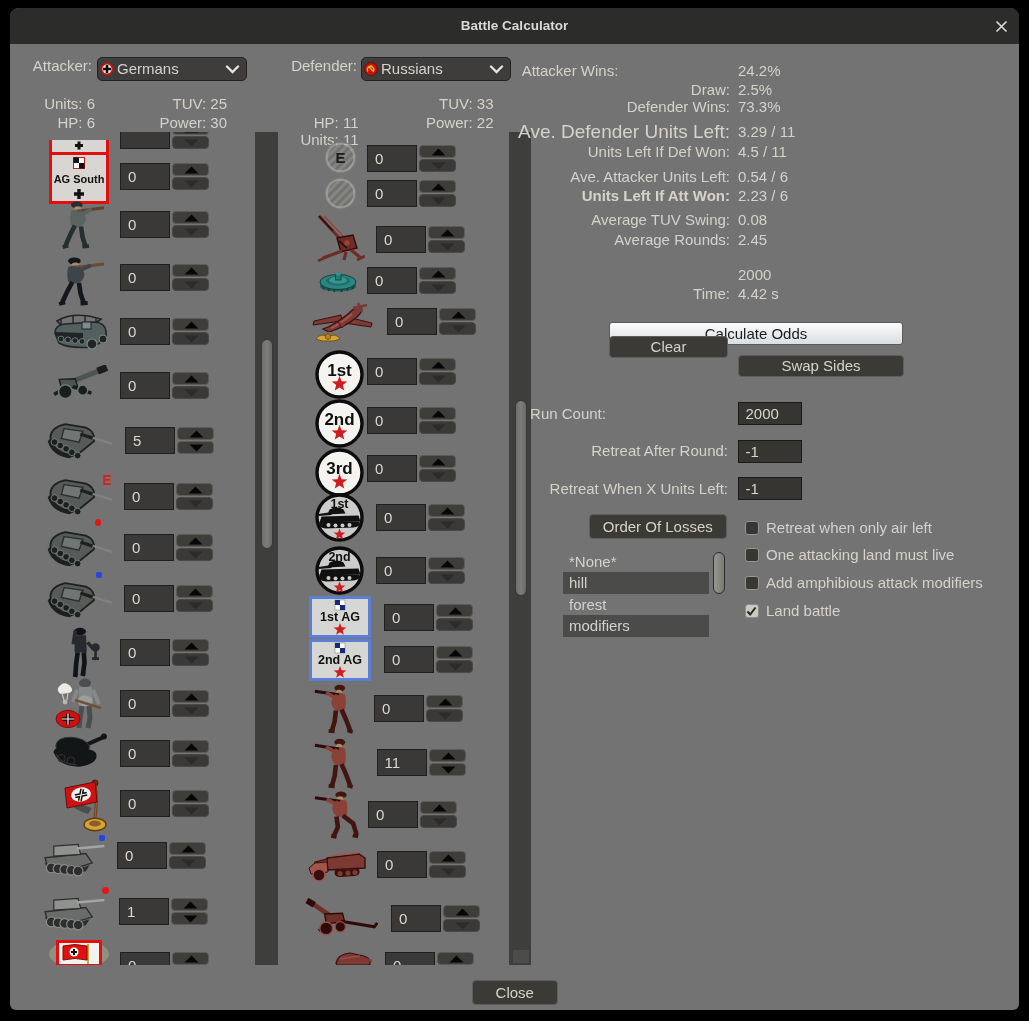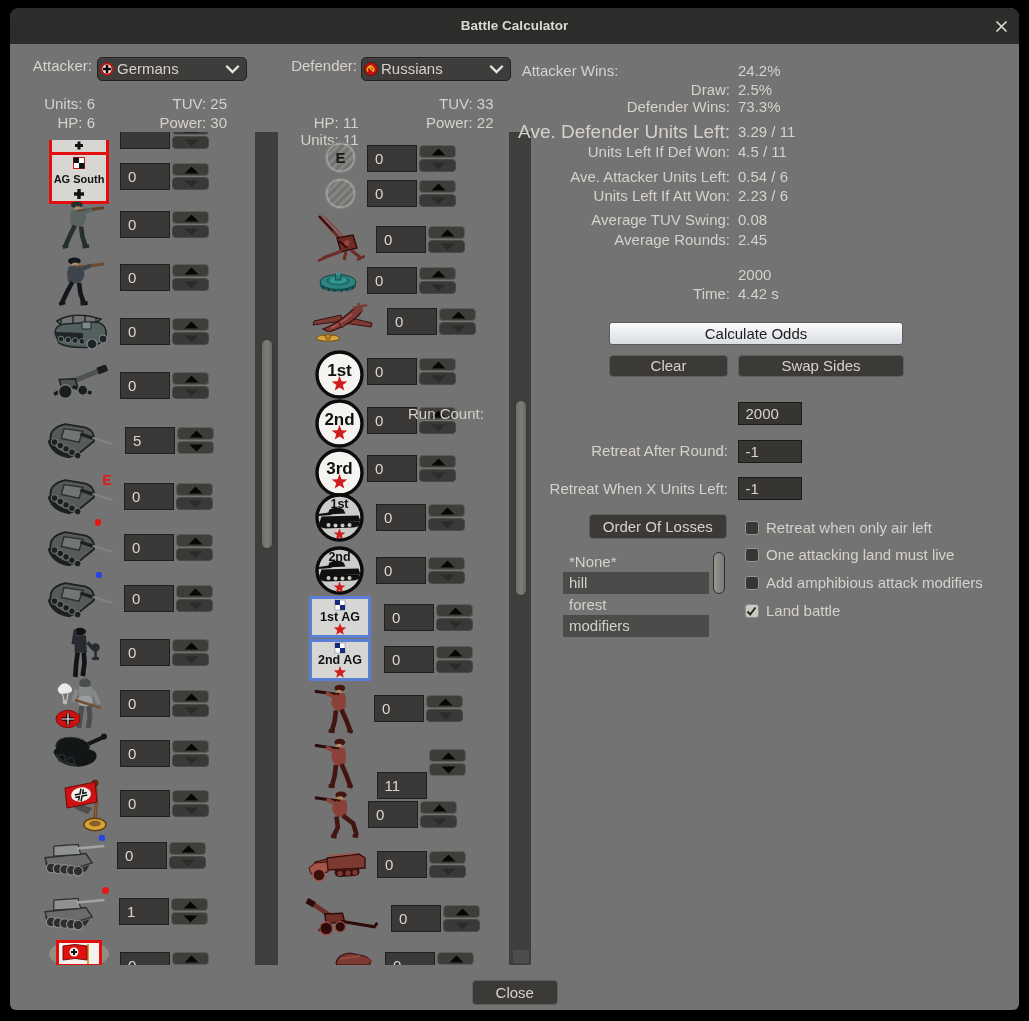--- a/index.html
+++ b/index.html
@@ -688,21 +688,21 @@
             <ellipse cx="18.06" cy="9.36" rx="3.225" ry="2.6" fill="#ab8a66"></ellipse>
             <path d="M12.040000000000001 11.44 Q18.06 8.84 23.650000000000002 10.92 L25.8 19.76 Q24.080000000000002 27.04 19.78 28.6 L12.040000000000001 27.04 Q10.32 18.72 12.040000000000001 11.44 Z" fill="#8a4138"></path>
             <path d="M18.06 11.96 L42.14 8.32" stroke="#2a0d0a" stroke-width="3"></path>
             <path d="M20.64 15.6 L30.959999999999997 9.88" stroke="#8a4138" stroke-width="3.8"></path>
             <path d="M15.479999999999999 15.6 L22.36 13.0" stroke="#8a4138" stroke-width="3.6"></path>
             <path d="M15.479999999999999 27.04 L10.75 37.96 L6.88 48.36" stroke="#431511" stroke-width="4.6" fill="none"></path>
             <path d="M21.07 28.080000000000002 L22.36 39.0 L24.939999999999998 48.36" stroke="#431511" stroke-width="4.6" fill="none"></path>
             <path d="M4.3 49.92 L9.46 48.36 M22.36 49.4 L28.380000000000003 48.879999999999995" stroke="#431511" stroke-width="3.8"></path>
           </g>
         </svg>
-        <div style="position:absolute;left:366.5px;top:741.1px;width:50px;height:27px;background:#3a3937;border:1px solid #1f1f1e;box-sizing:border-box;font-size:15px;color:#dcd8d1;line-height:25px;padding-left:7px;margin-top:23px;">11</div>
+        <div style="position:absolute;left:366.5px;top:741.1px;width:50px;height:27px;background:#3a3937;border:1px solid #1f1f1e;box-sizing:border-box;font-size:15px;color:#dcd8d1;line-height:25px;padding-left:7px;">11</div>
         <div style="position:absolute;left:418.5px;top:741.1px;width:37px;height:13px;background:#3e3d3a;border:1px solid #5c5b57;box-sizing:border-box;border-radius:4px;">
           <svg width="37" height="13" style="position:absolute;left:0;top:0">
             <path d="M18.5 2.5 L25.5 9.5 L11.5 9.5 Z" fill="#060606"></path>
           </svg>
         </div>
         <div style="position:absolute;left:418.5px;top:755.1px;width:37px;height:13px;background:#3e3d3a;border:1px solid #5c5b57;box-sizing:border-box;border-radius:4px;">
           <svg width="37" height="13" style="position:absolute;left:0;top:0">
             <path d="M18.5 9.5 L25.5 2.5 L11.5 2.5 Z" fill="#060606"></path>
           </svg>
         </div>
@@ -795,33 +795,33 @@
     <div style="position:absolute;left:400px;top:72px;width:320px;height:20px;line-height:20px;font-size:15px;color:#d6d2cb;font-weight:normal;text-align:right;">Draw:</div>
     <div style="position:absolute;left:728px;top:72px;width:320px;height:20px;line-height:20px;font-size:15px;color:#d6d2cb;font-weight:normal;text-align:left;">2.5%</div>
     <div style="position:absolute;left:400px;top:89px;width:320px;height:20px;line-height:20px;font-size:15px;color:#d6d2cb;font-weight:normal;text-align:right;">Defender Wins:</div>
     <div style="position:absolute;left:728px;top:89px;width:320px;height:20px;line-height:20px;font-size:15px;color:#d6d2cb;font-weight:normal;text-align:left;">73.3%</div>
     <div style="position:absolute;left:400px;top:113.5px;width:320px;height:20px;line-height:20px;font-size:19px;color:#d6d2cb;font-weight:normal;text-align:right;">Ave. Defender Units Left:</div>
     <div style="position:absolute;left:728px;top:113.5px;width:320px;height:20px;line-height:20px;font-size:15px;color:#d6d2cb;font-weight:normal;text-align:left;">3.29 / 11</div>
     <div style="position:absolute;left:400px;top:133.5px;width:320px;height:20px;line-height:20px;font-size:15px;color:#d6d2cb;font-weight:normal;text-align:right;">Units Left If Def Won:</div>
     <div style="position:absolute;left:728px;top:133.5px;width:320px;height:20px;line-height:20px;font-size:15px;color:#d6d2cb;font-weight:normal;text-align:left;">4.5 / 11</div>
     <div style="position:absolute;left:400px;top:158.5px;width:320px;height:20px;line-height:20px;font-size:15px;color:#d6d2cb;font-weight:normal;text-align:right;">Ave. Attacker Units Left:</div>
     <div style="position:absolute;left:728px;top:158.5px;width:320px;height:20px;line-height:20px;font-size:15px;color:#d6d2cb;font-weight:normal;text-align:left;">0.54 / 6</div>
-    <div style="position:absolute;left:400px;top:178px;width:320px;height:20px;line-height:20px;font-size:15px;color:#d6d2cb;font-weight:normal;text-align:right;">Units Left If Att Won:</div>
+    <div style="position:absolute;left:400px;top:178px;width:320px;height:20px;line-height:20px;font-size:15px;color:#d6d2cb;font-weight:bold;text-align:right;">Units Left If Att Won:</div>
     <div style="position:absolute;left:728px;top:178px;width:320px;height:20px;line-height:20px;font-size:15px;color:#d6d2cb;font-weight:normal;text-align:left;">2.23 / 6</div>
     <div style="position:absolute;left:400px;top:202px;width:320px;height:20px;line-height:20px;font-size:15px;color:#d6d2cb;font-weight:normal;text-align:right;">Average TUV Swing:</div>
     <div style="position:absolute;left:728px;top:202px;width:320px;height:20px;line-height:20px;font-size:15px;color:#d6d2cb;font-weight:normal;text-align:left;">0.08</div>
     <div style="position:absolute;left:400px;top:221.5px;width:320px;height:20px;line-height:20px;font-size:15px;color:#d6d2cb;font-weight:normal;text-align:right;">Average Rounds:</div>
     <div style="position:absolute;left:728px;top:221.5px;width:320px;height:20px;line-height:20px;font-size:15px;color:#d6d2cb;font-weight:normal;text-align:left;">2.45</div>
     <div style="position:absolute;left:728px;top:256.5px;width:320px;height:20px;line-height:20px;font-size:15px;color:#d6d2cb;font-weight:normal;text-align:left;">2000</div>
     <div style="position:absolute;left:400px;top:275.5px;width:320px;height:20px;line-height:20px;font-size:15px;color:#d6d2cb;font-weight:normal;text-align:right;">Time:</div>
     <div style="position:absolute;left:728px;top:275.5px;width:320px;height:20px;line-height:20px;font-size:15px;color:#d6d2cb;font-weight:normal;text-align:left;">4.42 s</div>
     <div style="position:absolute;left:599px;top:314px;width:294px;height:23px;background:linear-gradient(#fbfcfd,#dadde2);border:1px solid #5a5b5e;border-radius:3px;box-sizing:border-box;font-size:15px;color:#1c1c1c;text-align:center;line-height:21px;">Calculate Odds</div>
-    <div style="position:absolute;left:599px;top:347px;width:119px;height:22px;background:#3b3a37;border:1px solid #5f5e5a;border-radius:4px;box-sizing:border-box;font-size:15px;color:#d6d2cb;text-align:center;line-height:20px;">Clear</div>
+    <div style="position:absolute;left:599px;top:328px;width:119px;height:22px;background:#3b3a37;border:1px solid #5f5e5a;border-radius:4px;box-sizing:border-box;font-size:15px;color:#d6d2cb;text-align:center;line-height:20px;">Clear</div>
     <div style="position:absolute;left:728px;top:347px;width:166px;height:22px;background:#3b3a37;border:1px solid #5f5e5a;border-radius:4px;box-sizing:border-box;font-size:15px;color:#d6d2cb;text-align:center;line-height:20px;">Swap Sides</div>
-    <div style="position:absolute;left:398px;top:395.5px;width:320px;height:20px;line-height:20px;font-size:15px;color:#d6d2cb;font-weight:normal;text-align:left;">Run Count:</div>
+    <div style="position:absolute;left:398px;top:395.5px;width:320px;height:20px;line-height:20px;font-size:15px;color:#d6d2cb;font-weight:normal;text-align:center;">Run Count:</div>
     <div style="position:absolute;left:727.5px;top:394px;width:64px;height:23px;background:#363531;border:1px solid #1a1a18;box-sizing:border-box;font-size:15px;color:#d9d5ce;line-height:21px;padding-left:7px;">2000</div>
     <div style="position:absolute;left:398px;top:433px;width:320px;height:20px;line-height:20px;font-size:15px;color:#d6d2cb;font-weight:normal;text-align:right;">Retreat After Round:</div>
     <div style="position:absolute;left:727.5px;top:431.5px;width:64px;height:23px;background:#363531;border:1px solid #1a1a18;box-sizing:border-box;font-size:15px;color:#d9d5ce;line-height:21px;padding-left:7px;">-1</div>
     <div style="position:absolute;left:398px;top:470.5px;width:320px;height:20px;line-height:20px;font-size:15px;color:#d6d2cb;font-weight:normal;text-align:right;">Retreat When X Units Left:</div>
     <div style="position:absolute;left:727.5px;top:469px;width:64px;height:23px;background:#363531;border:1px solid #1a1a18;box-sizing:border-box;font-size:15px;color:#d9d5ce;line-height:21px;padding-left:7px;">-1</div>
     <div style="position:absolute;left:578.5px;top:506px;width:138.5px;height:25px;background:#3b3a37;border:1px solid #5f5e5a;border-radius:4px;box-sizing:border-box;font-size:15px;color:#d6d2cb;text-align:center;line-height:23px;">Order Of Losses</div>
     <div style="position:absolute;left:553px;top:542.5px;width:146px;height:86px;"></div>
     <div style="position:absolute;left:553px;top:542.5px;width:146px;height:21.5px;font-size:15px;color:#d5d1ca;line-height:21.5px;padding-left:6px;box-sizing:border-box;">*None*</div>
     <div style="position:absolute;left:553px;top:564.0px;width:146px;height:21.5px;background:#4b4b4a;font-size:15px;color:#d5d1ca;line-height:21.5px;padding-left:6px;box-sizing:border-box;">hill</div>
     <div style="position:absolute;left:553px;top:585.5px;width:146px;height:21.5px;font-size:15px;color:#d5d1ca;line-height:21.5px;padding-left:6px;box-sizing:border-box;">forest</div>

